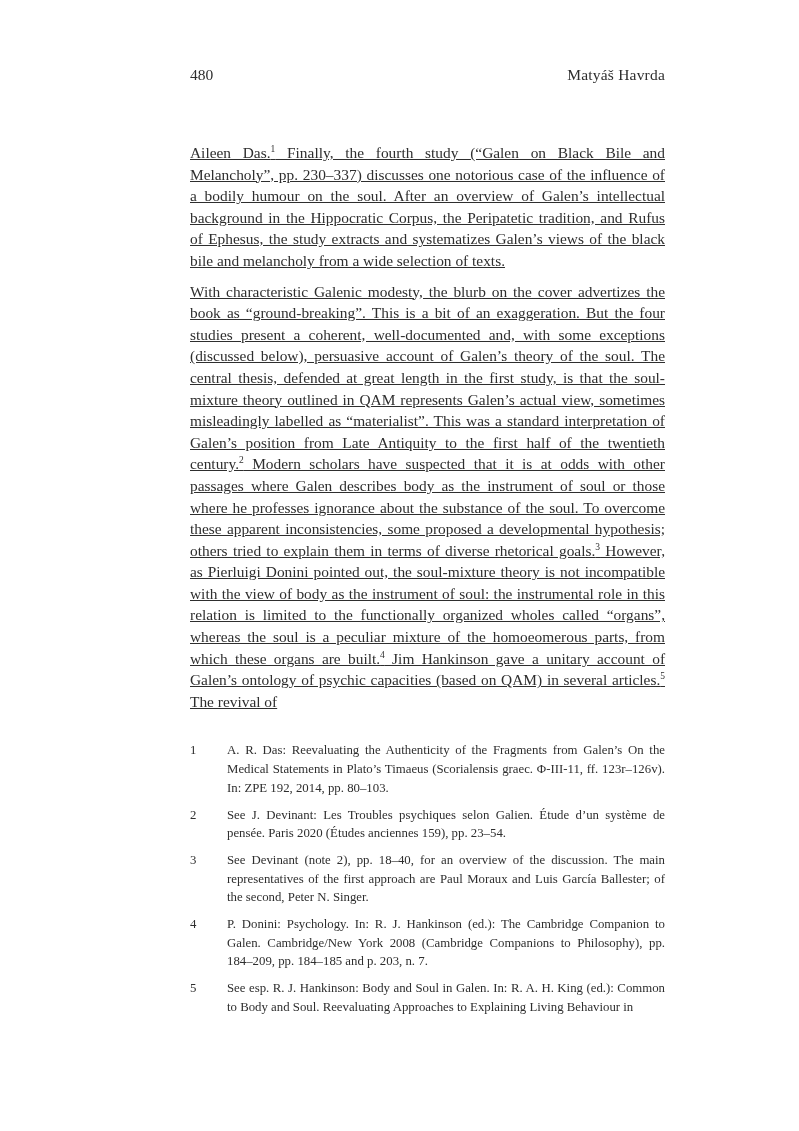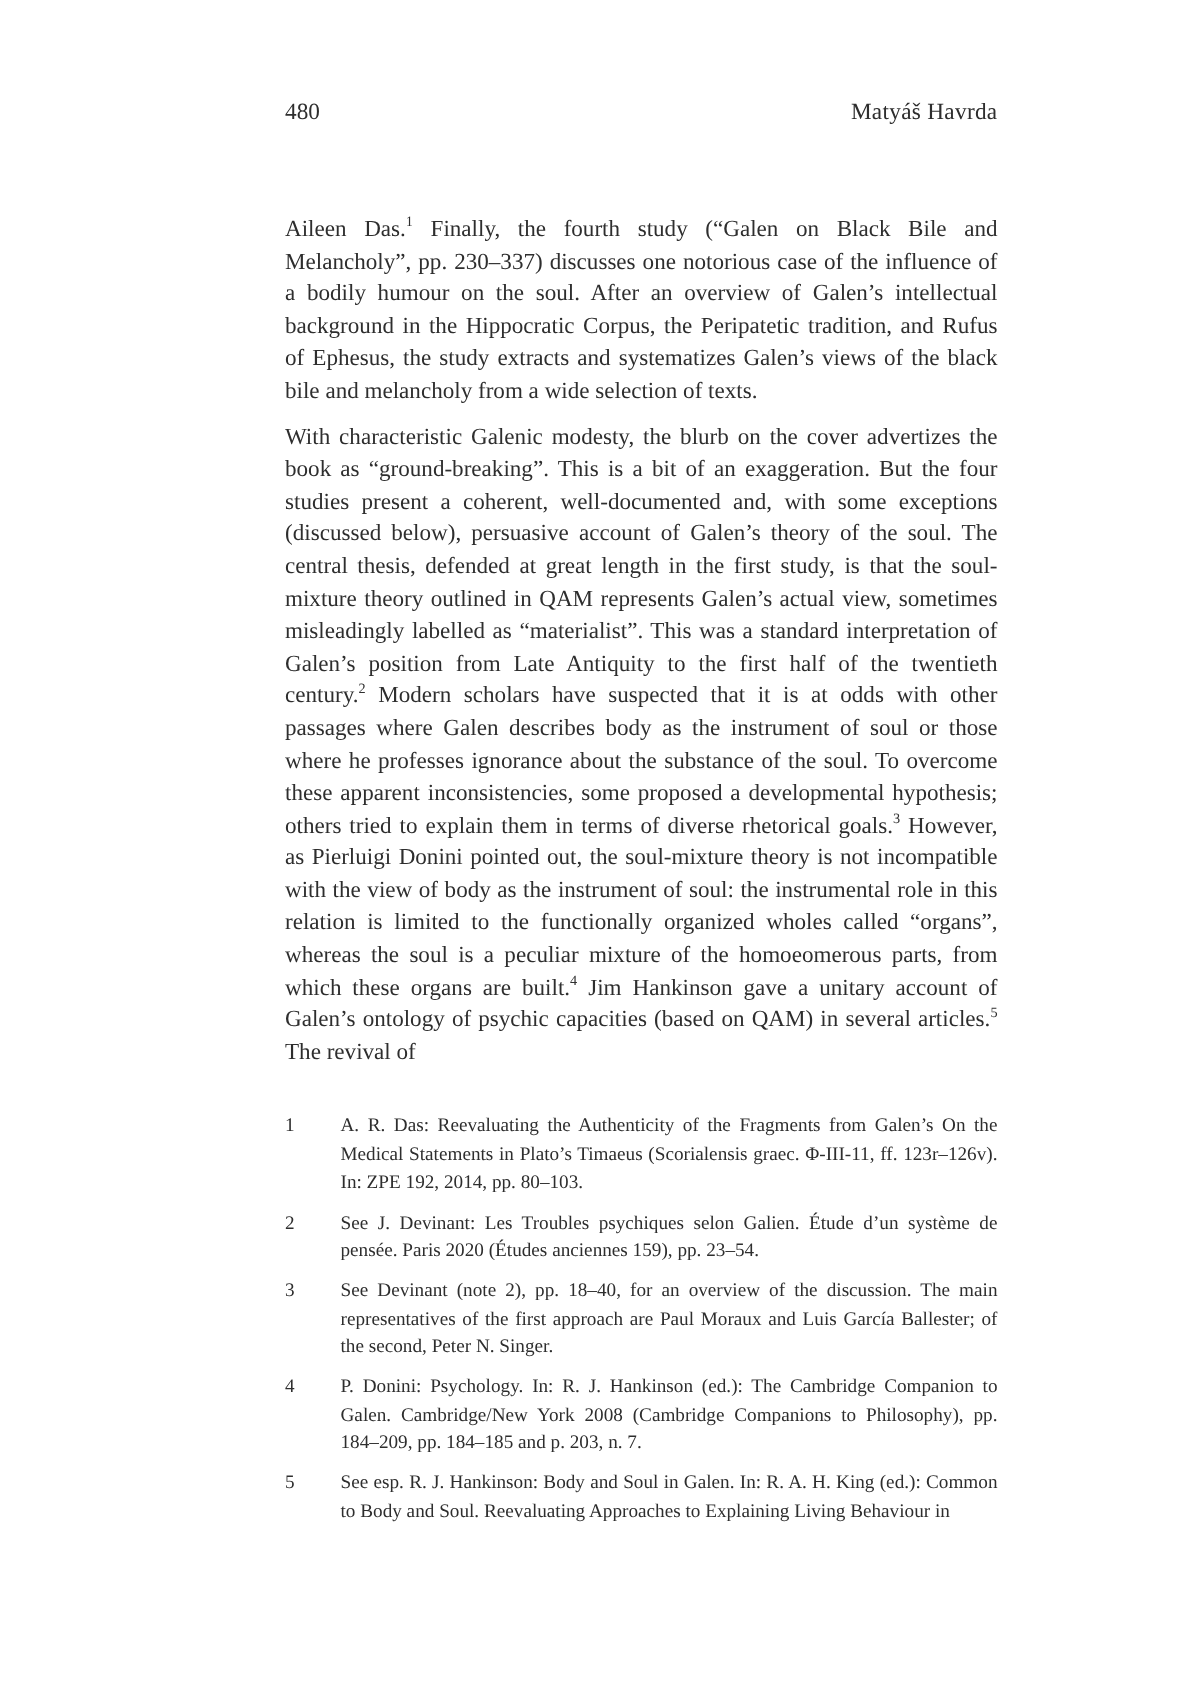--- a/index.html
+++ b/index.html
@@ -36,20 +36,21 @@
   }
   .running-head {
     text-align: right;
     letter-spacing: 0.2px;
   }
   .body-text {
     margin-top: 57px;
     font-size: 15.4px;
     line-height: 21.6px;
     text-align: justify;
+    text-decoration: underline;
   }
   .para {
     margin: 0;
   }
   .para + .para {
     margin-top: 9px;
   }
   sup.fn-ref {
     font-size: 9.5px;
     line-height: 0;

